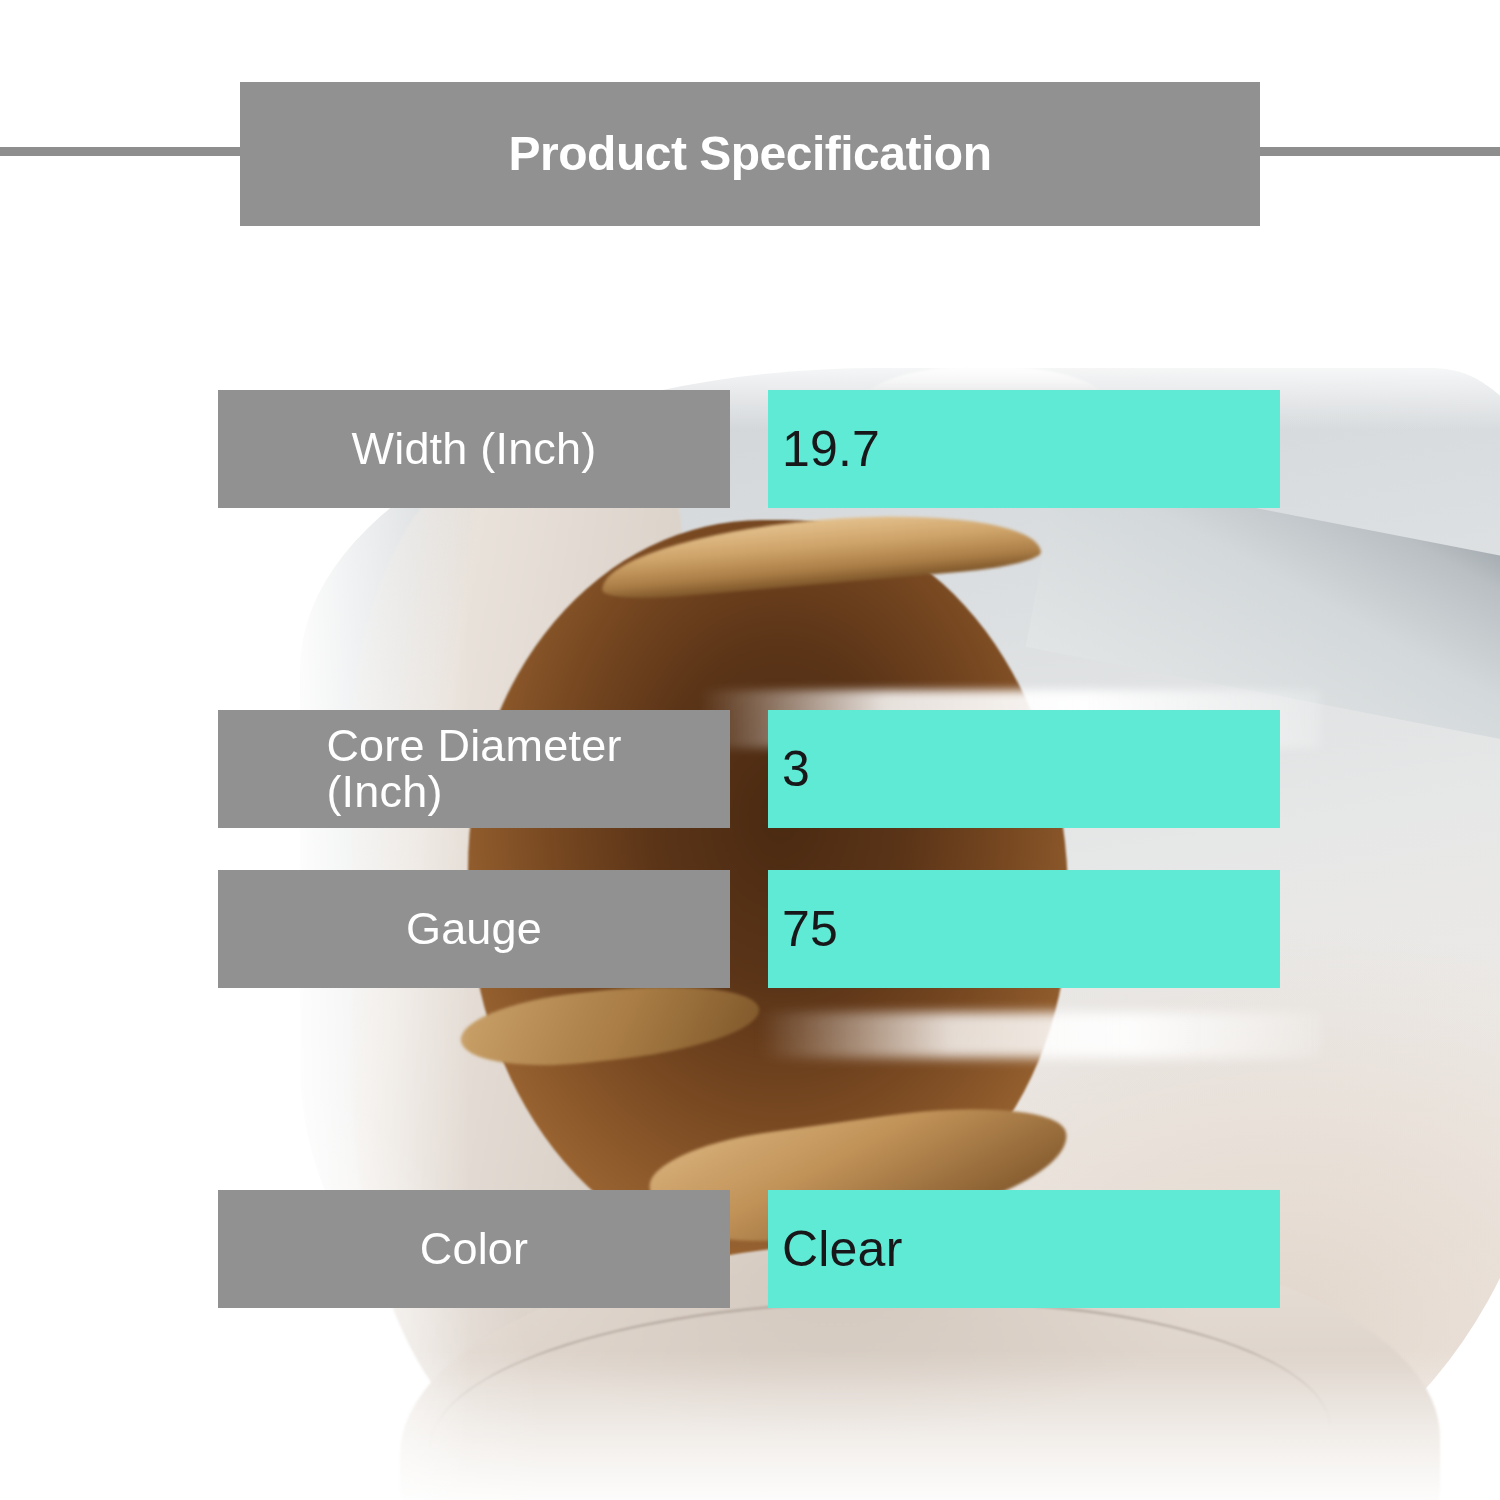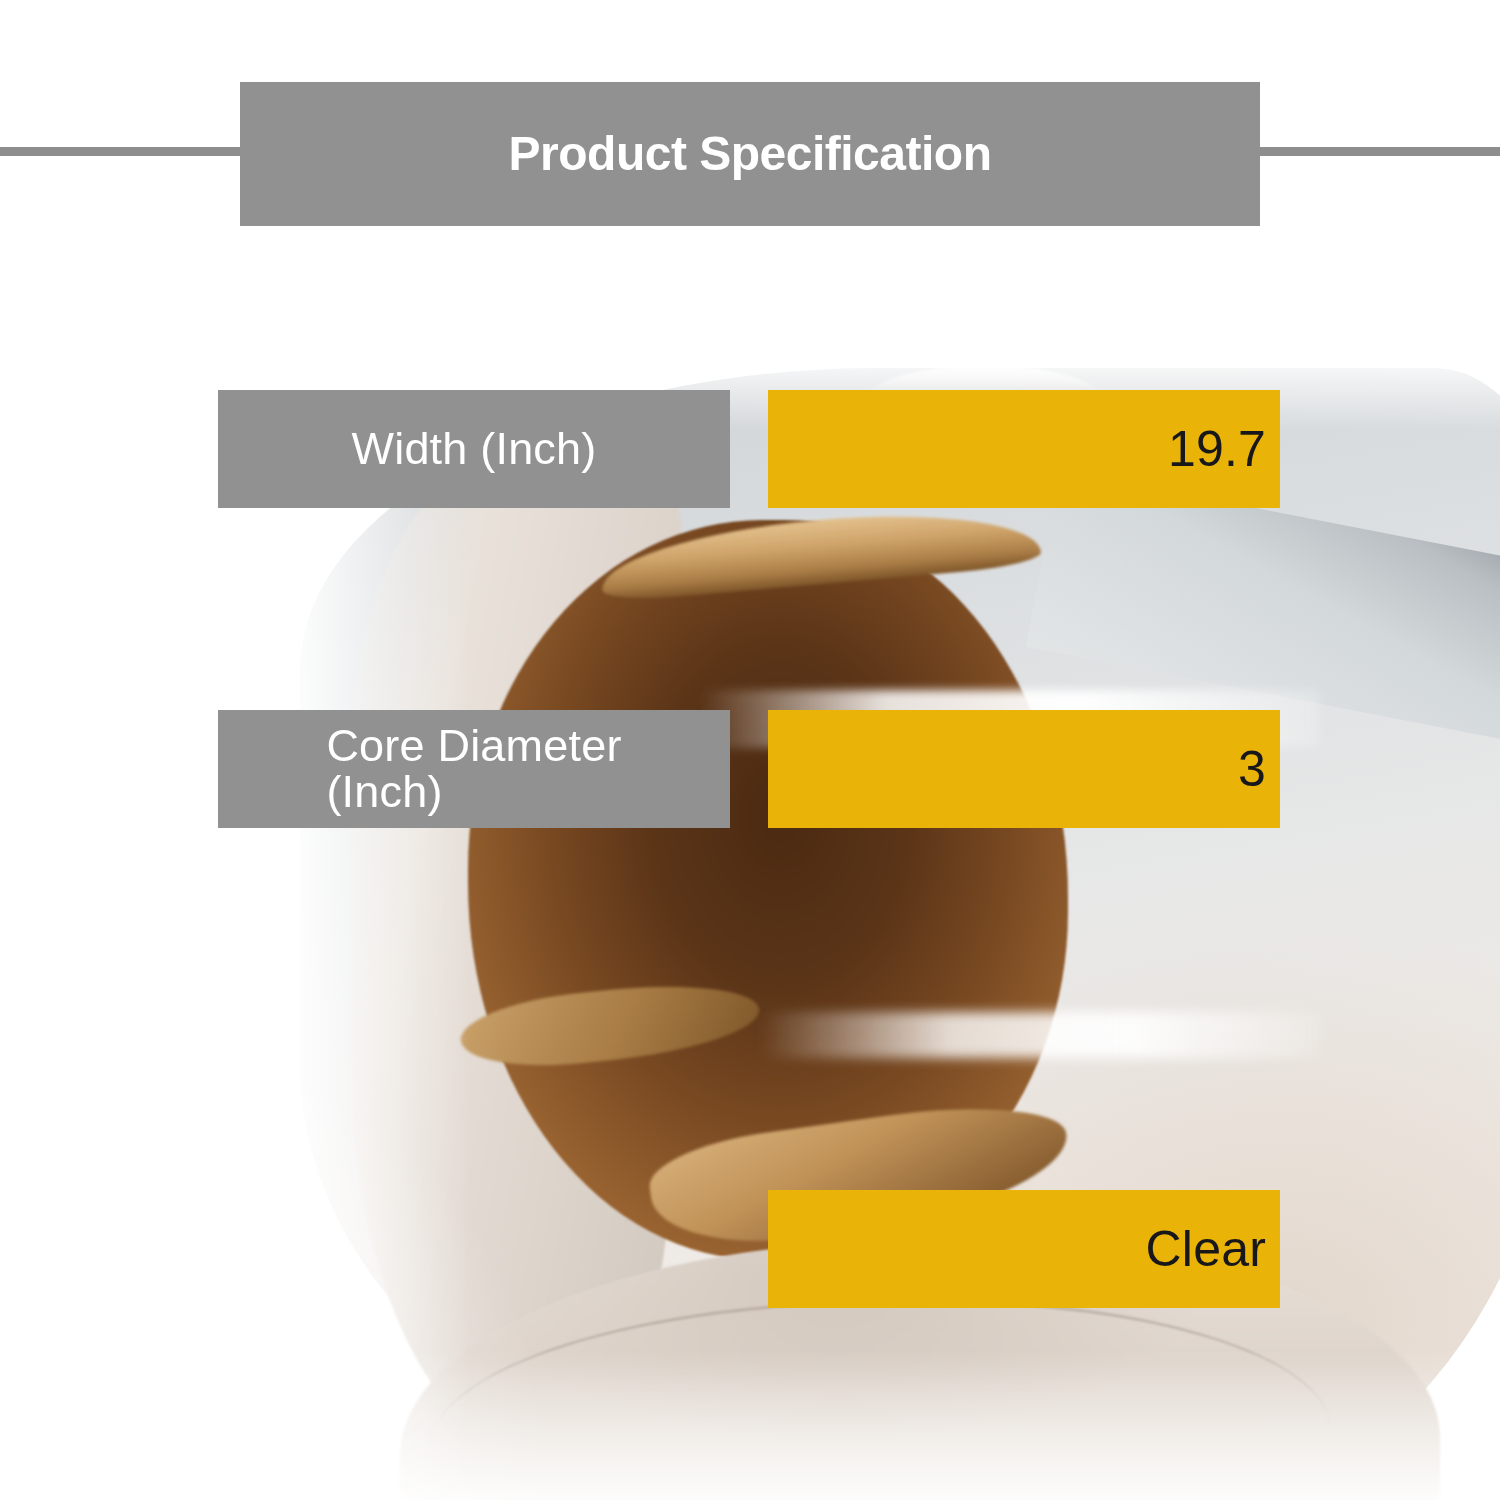--- a/index.html
+++ b/index.html
@@ -251,24 +251,24 @@
     line-height: 1.02;
     letter-spacing: 0.2px;
     white-space: pre-line;
   }
   .spec-value {
     position: absolute;
     left: 768px;
     top: 0;
     width: 512px;
     height: 118px;
-    background: #eab308;
+    background: #5eead4;
     display: flex;
     align-items: center;
-    justify-content: flex-end;
+    justify-content: flex-start;
     box-sizing: border-box;
     padding: 0 14px;
   }
   .spec-value-text {
     color: #18181a;
     font-family: "Liberation Sans", sans-serif;
     font-size: 50px;
     font-weight: normal;
     line-height: 1.02;
     text-align: center;
@@ -316,22 +316,33 @@
     <div class="spec-row" style="top:710px">
       <div class="spec-label">
         <span class="spec-label-text">Core Diameter
 (Inch)</span>
       </div>
       <div class="spec-value">
         <span class="spec-value-text">3</span>
       </div>
     </div>
 
+    <div class="spec-row" style="top:870px">
+      <div class="spec-label">
+        <span class="spec-label-text">Gauge</span>
+      </div>
+      <div class="spec-value">
+        <span class="spec-value-text">75</span>
+      </div>
+    </div>
 
 
     <div class="spec-row" style="top:1190px">
+      <div class="spec-label">
+        <span class="spec-label-text">Color</span>
+      </div>
       <div class="spec-value">
         <span class="spec-value-text">Clear</span>
       </div>
     </div>
 
   </div>
 </div>
 
 </body></html>

